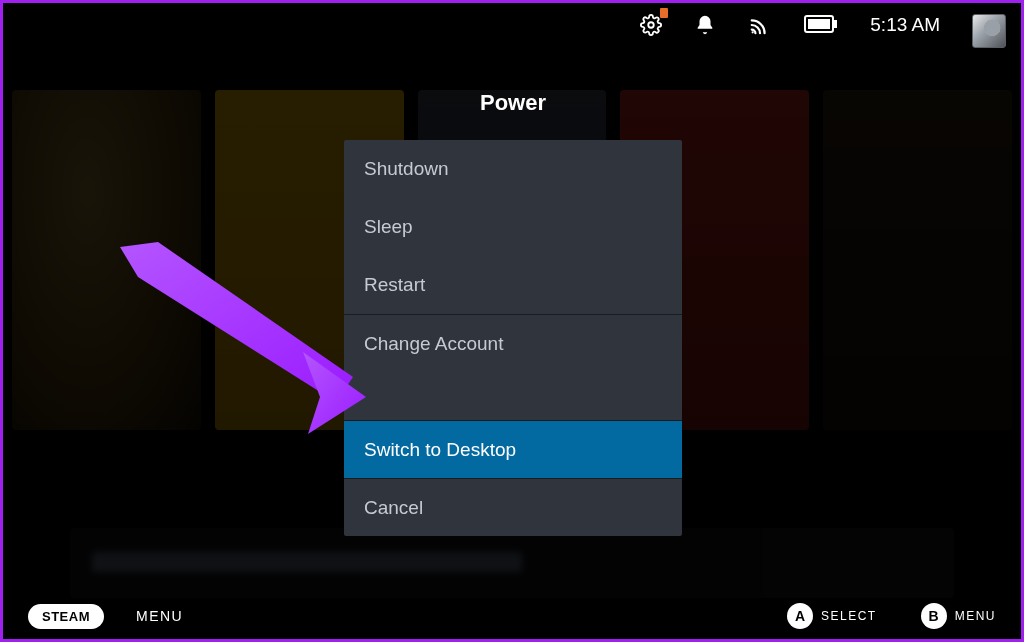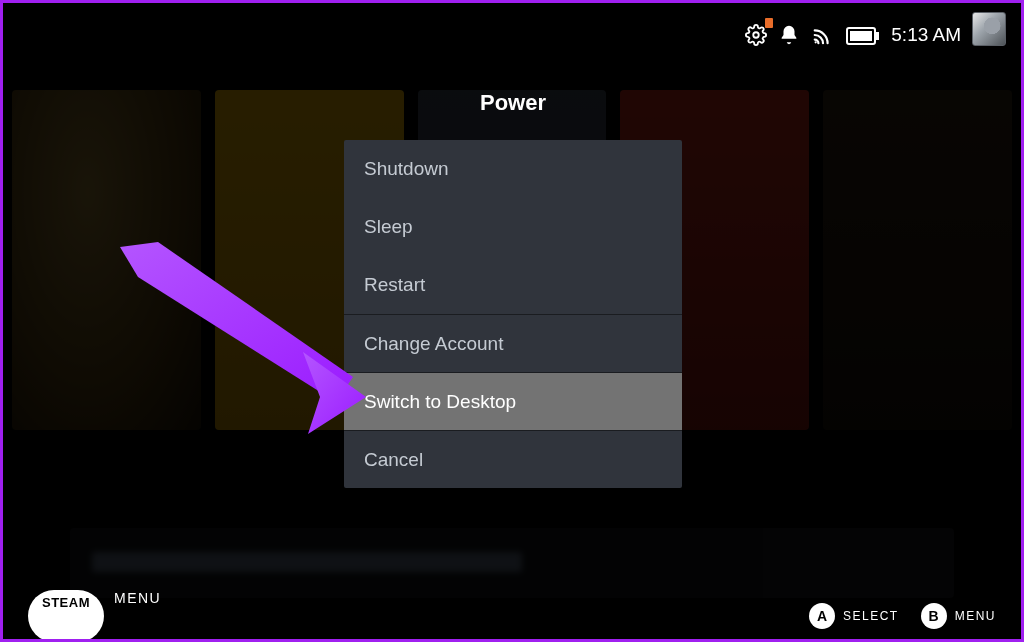--- a/index.html
+++ b/index.html
@@ -62,22 +62,22 @@
     border-radius: 3px;
     filter: blur(3px);
   }
 
   
   .status-bar {
     position: absolute;
     top: 14px; right: 18px;
     height: 32px;
     display: flex;
-    align-items: flex-end;
-    gap: 11px;
+    align-items: flex-start;
+    gap: 32px;
     z-index: 20;
     color: #fff;
   }
   .status-bar .ico { display: flex; align-items: center; }
   .gear-wrap { position: relative; }
   .gear-badge {
     position: absolute; top: -6px; right: -6px;
     width: 8px; height: 10px;
     background: #e96d2a;
     border-radius: 1px;
@@ -122,42 +122,45 @@
     padding-left: 20px;
     color: #c5cbd3;
     font-size: 19px;
     font-weight: 400;
     cursor: pointer;
   }
   .menu-sep {
     border-top: 1px solid #1a1c20;
   }
   .menu-item.selected {
-    background: #737373;
+    background: #0369a1;
     color: #fff;
     font-weight: 500;
+    margin-top: 48px;
   }
 
   
   .arrow-layer {
     position: absolute;
     left: 108px; top: 242px;
     width: 260px; height: 200px;
     z-index: 40;
     pointer-events: none;
   }
 
   
   .footer {
     position: absolute;
     left: 0; right: 0; bottom: 0;
     height: 52px;
     display: flex;
+    align-items: center;
     padding: 0 28px;
     z-index: 50;
+    gap: 22px;
   }
   .steam-pill {
     background: #fff;
     color: #000;
     font-weight: 700;
     font-size: 13px;
     letter-spacing: 0.5px;
     padding: 5px 14px;
     border-radius: 999px;
   }

